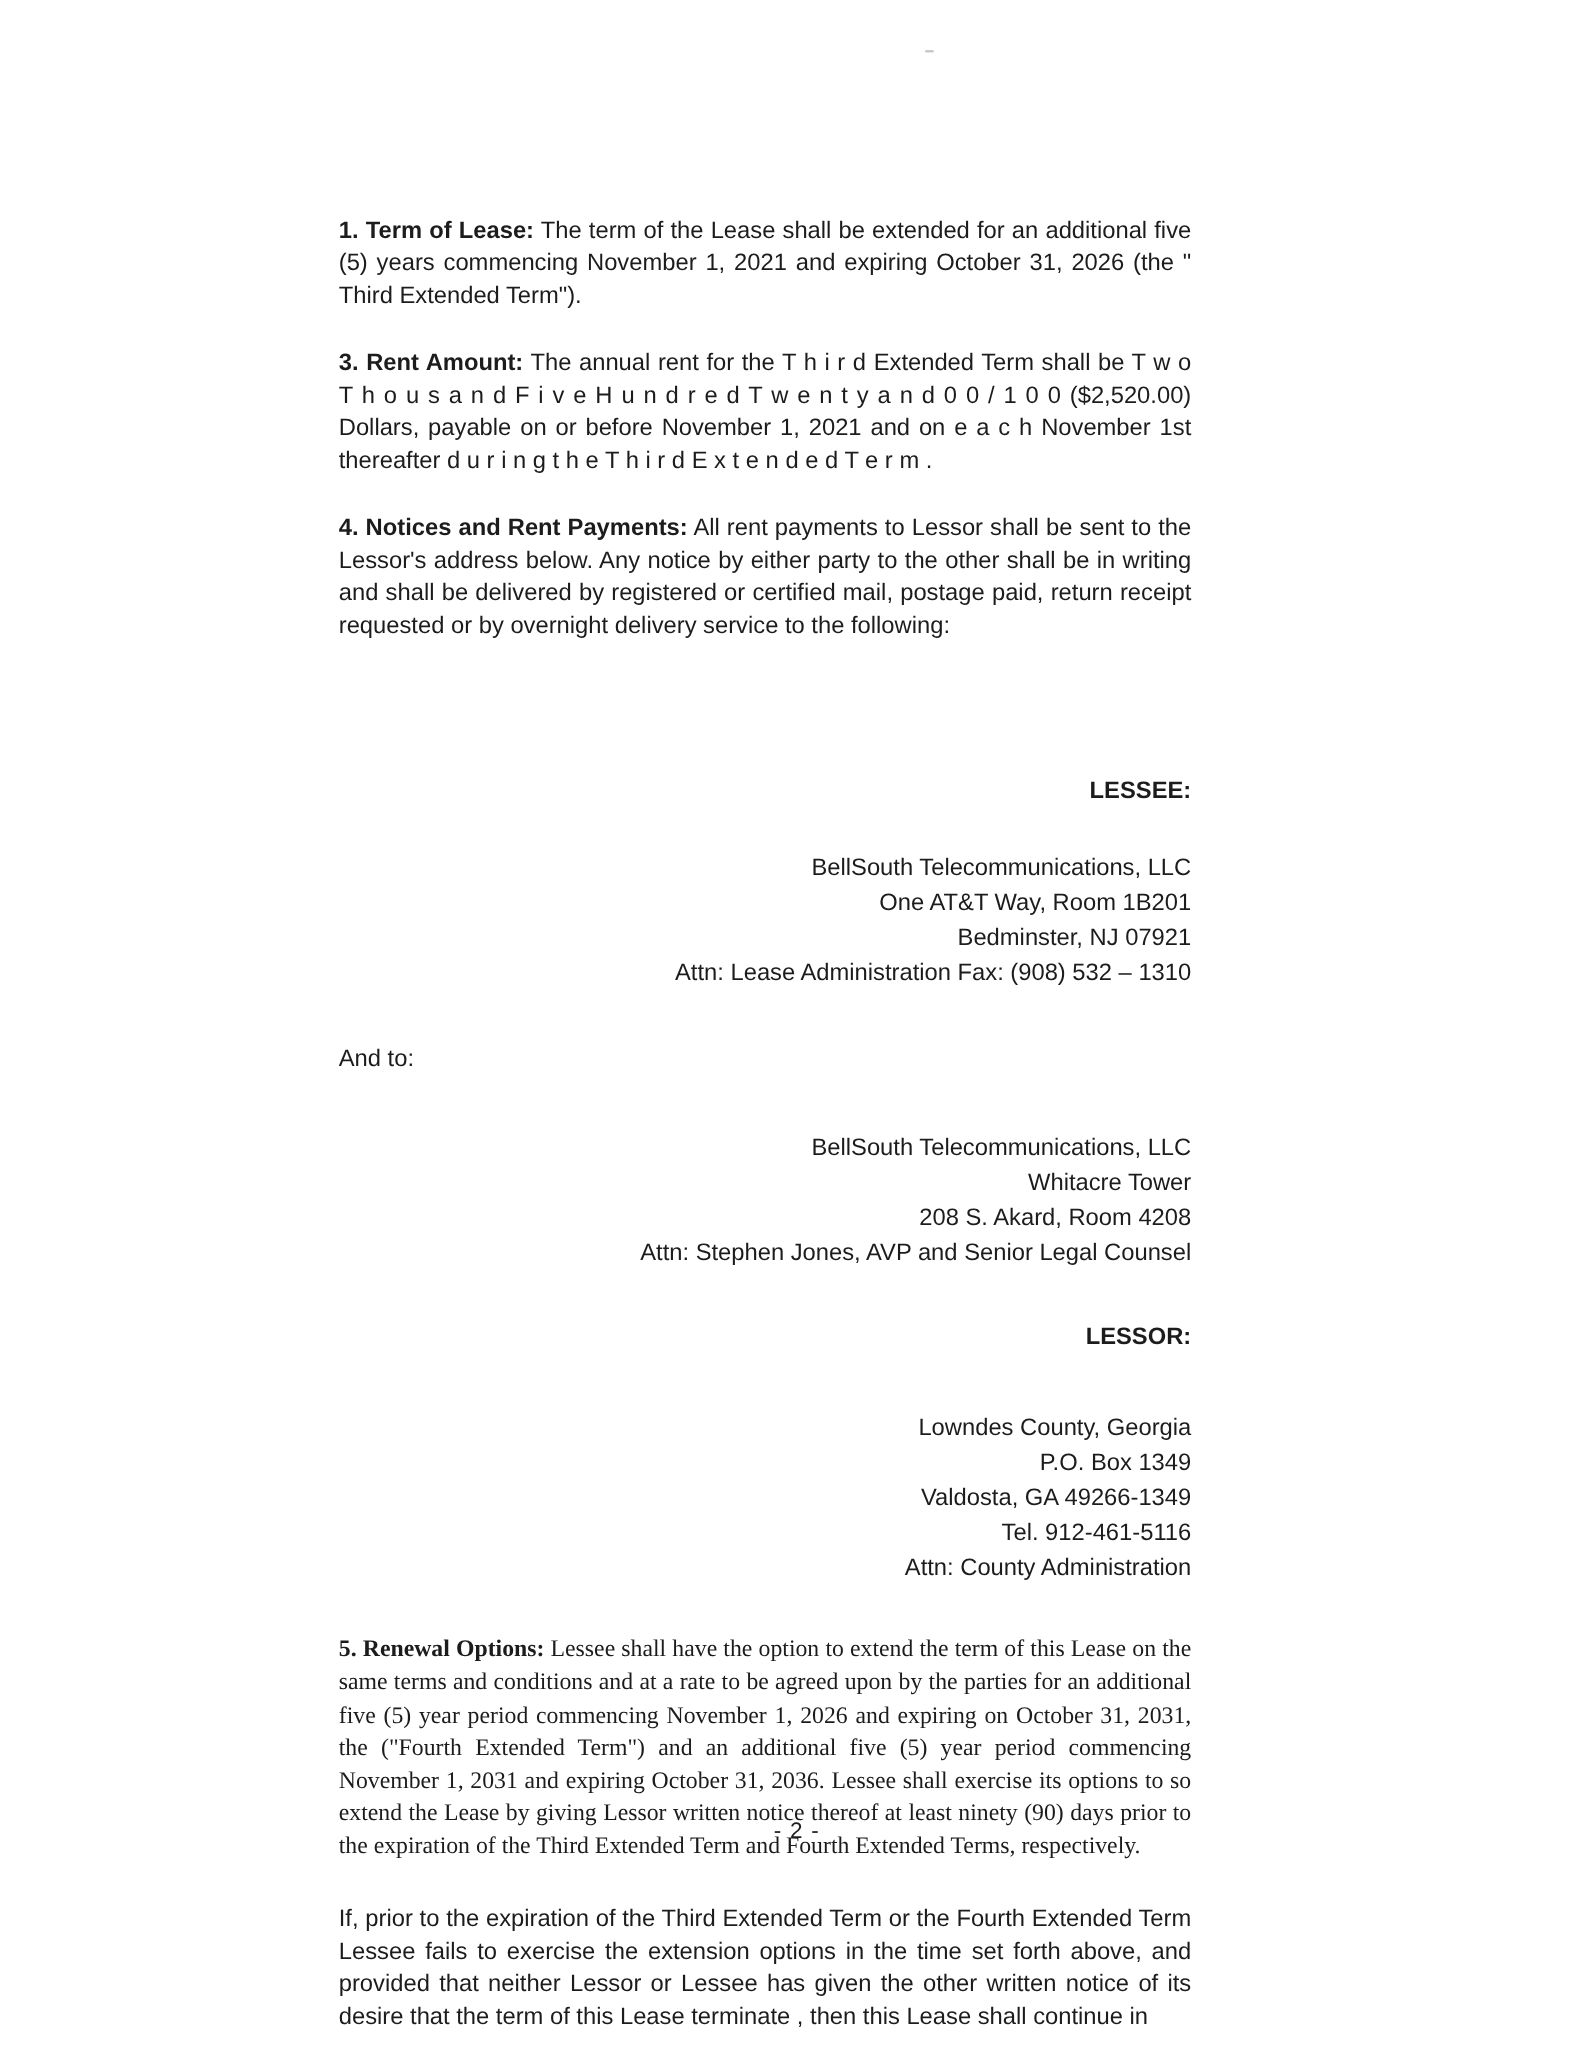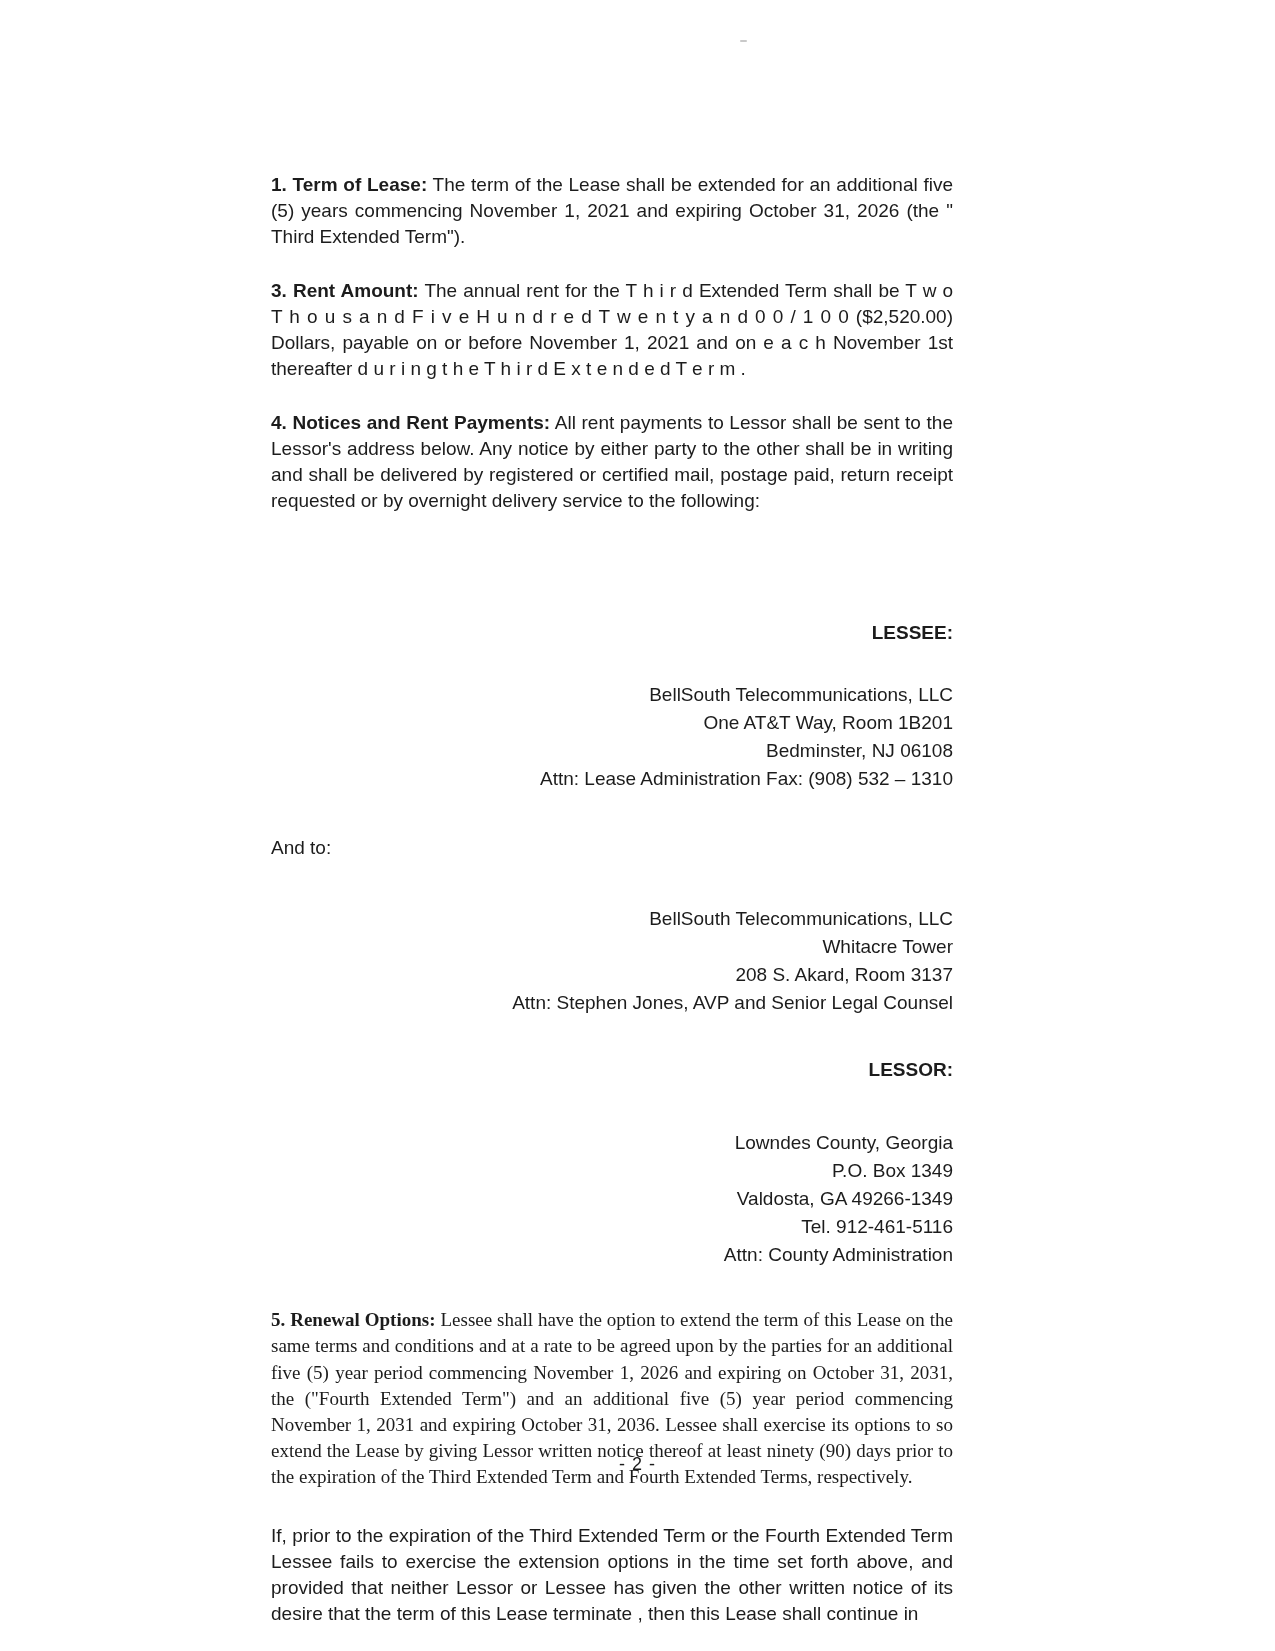--- a/index.html
+++ b/index.html
@@ -82,30 +82,30 @@
 
   <p class="para"><span class="lead">3. Rent Amount:</span> <span>The annual rent for the  T h i r d  Extended Term shall be T w o  T h o u s a n d  F i v e  H u n d r e d  T w e n t y  a n d  0 0 / 1 0 0 ($2,520.00) Dollars, payable on or before November 1, 2021 and on e a c h  November 1st thereafter d u r i n g  t h e  T h i r d  E x t e n d e d  T e r m .</span></p>
 
   <p class="para"><span class="lead">4. Notices and Rent Payments:</span> <span>All rent payments to Lessor shall be sent to the Lessor's address below. Any notice by either party to the other shall be in writing and shall be delivered  by registered or certified mail, postage paid, return receipt requested or by overnight delivery service to the following:</span></p>
 
   <p class="center-heading heading-lessee">LESSEE:</p>
 
   <div class="addr">
     <div class="addr-line">BellSouth Telecommunications, LLC</div>
     <div class="addr-line">One AT&amp;T Way, Room 1B201</div>
-    <div class="addr-line">Bedminster, NJ 06108</div>
+    <div class="addr-line">Bedminster, NJ 07921</div>
     <div class="addr-line">Attn: Lease Administration Fax: (908) 532 – 1310</div>
   </div>
 
   <p class="center-sub heading-andto">And to:</p>
 
   <div class="addr">
     <div class="addr-line">BellSouth Telecommunications, LLC</div>
     <div class="addr-line">Whitacre Tower</div>
-    <div class="addr-line">208 S. Akard, Room 3137</div>
+    <div class="addr-line">208 S. Akard, Room 4208</div>
     <div class="addr-line">Attn: Stephen Jones, AVP and Senior Legal Counsel</div>
   </div>
 
   <p class="center-heading heading-lessor">LESSOR:</p>
 
   <div class="addr">
     <div class="addr-line">Lowndes County, Georgia</div>
     <div class="addr-line">P.O. Box 1349</div>
     <div class="addr-line">Valdosta, GA 49266-1349</div>
     <div class="addr-line">Tel. 912-461-5116</div>

